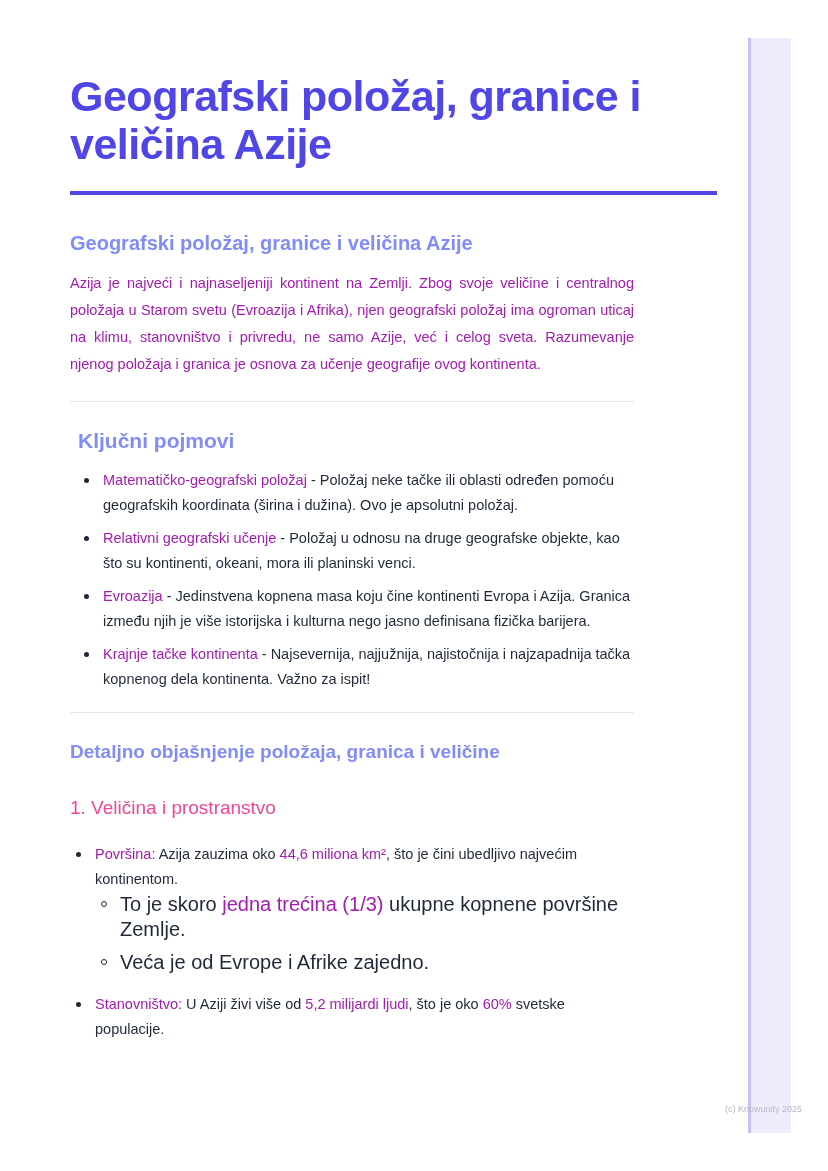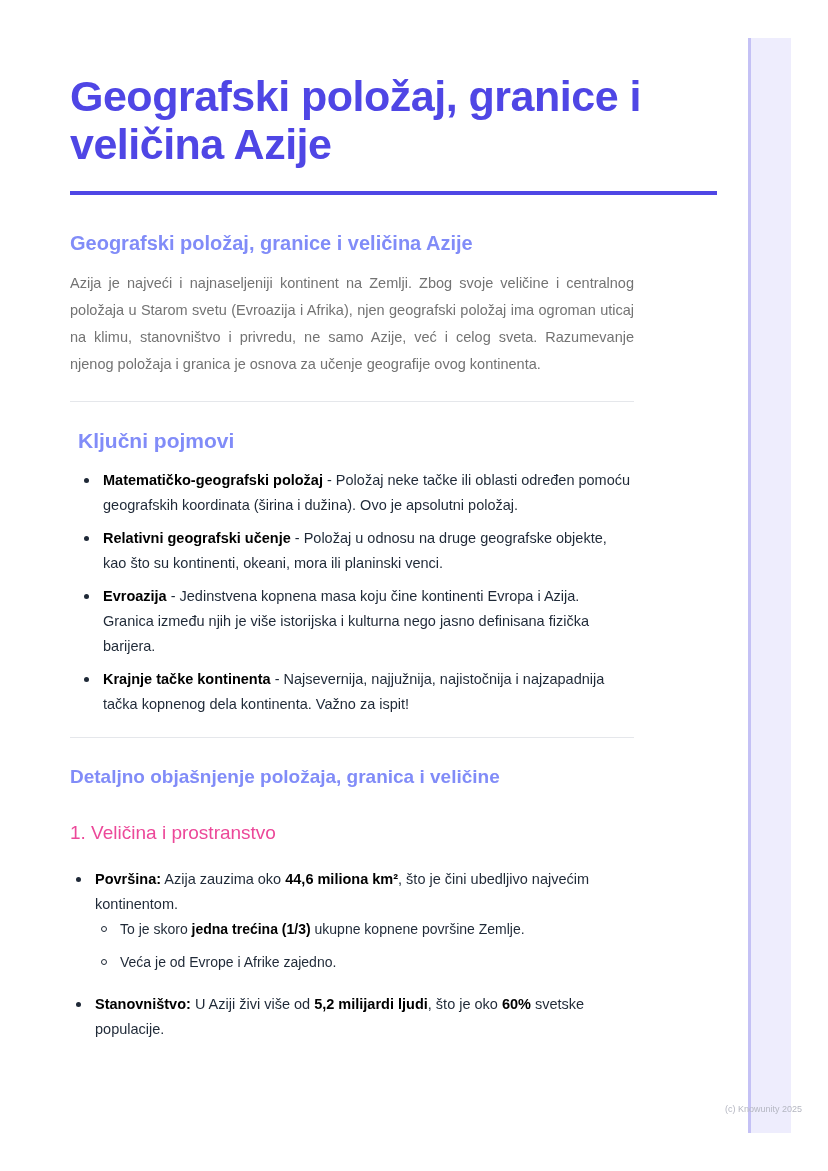--- a/index.html
+++ b/index.html
@@ -69,21 +69,21 @@
       font-size: 19px;
       line-height: 28px;
       font-weight: 400;
       color: #ec4899;
     }
     p.body-text {
       margin: 12px 0 0 0;
       font-size: 14.5px;
       line-height: 27px;
       text-align: justify;
-      color: #737373;
+      color: #a21caf;
     }
     .divider {
       height: 1px;
       background: #e5e7eb;
       width: 564px;
     }
     ul.bullets {
       list-style: none;
       margin: 0;
       padding: 0;
@@ -106,36 +106,36 @@
       background: #1f2937;
     }
     ul.sub-bullets {
       list-style: none;
       margin: 0;
       padding: 0;
     }
     ul.sub-bullets > li {
       position: relative;
       padding-left: 25px;
-      font-size: 14px;
+      font-size: 20px;
       line-height: 25px;
       color: #1f2937;
     }
     ul.sub-bullets > li::before {
       content: "";
       position: absolute;
       left: 6px;
       top: 9px;
       width: 4px;
       height: 4px;
       border-radius: 50%;
       border: 1px solid #1f2937;
       background: transparent;
     }
-    b { font-weight: 700; color: #000000; }
+    b { font-weight: 400; color: #a21caf; }
     .footer {
       position: absolute;
       left: 685px;
       top: 1104px;
       font-size: 9px;
       color: #b5b7c2;
       padding-left: 40px;
     }
   </style>
 </head>

